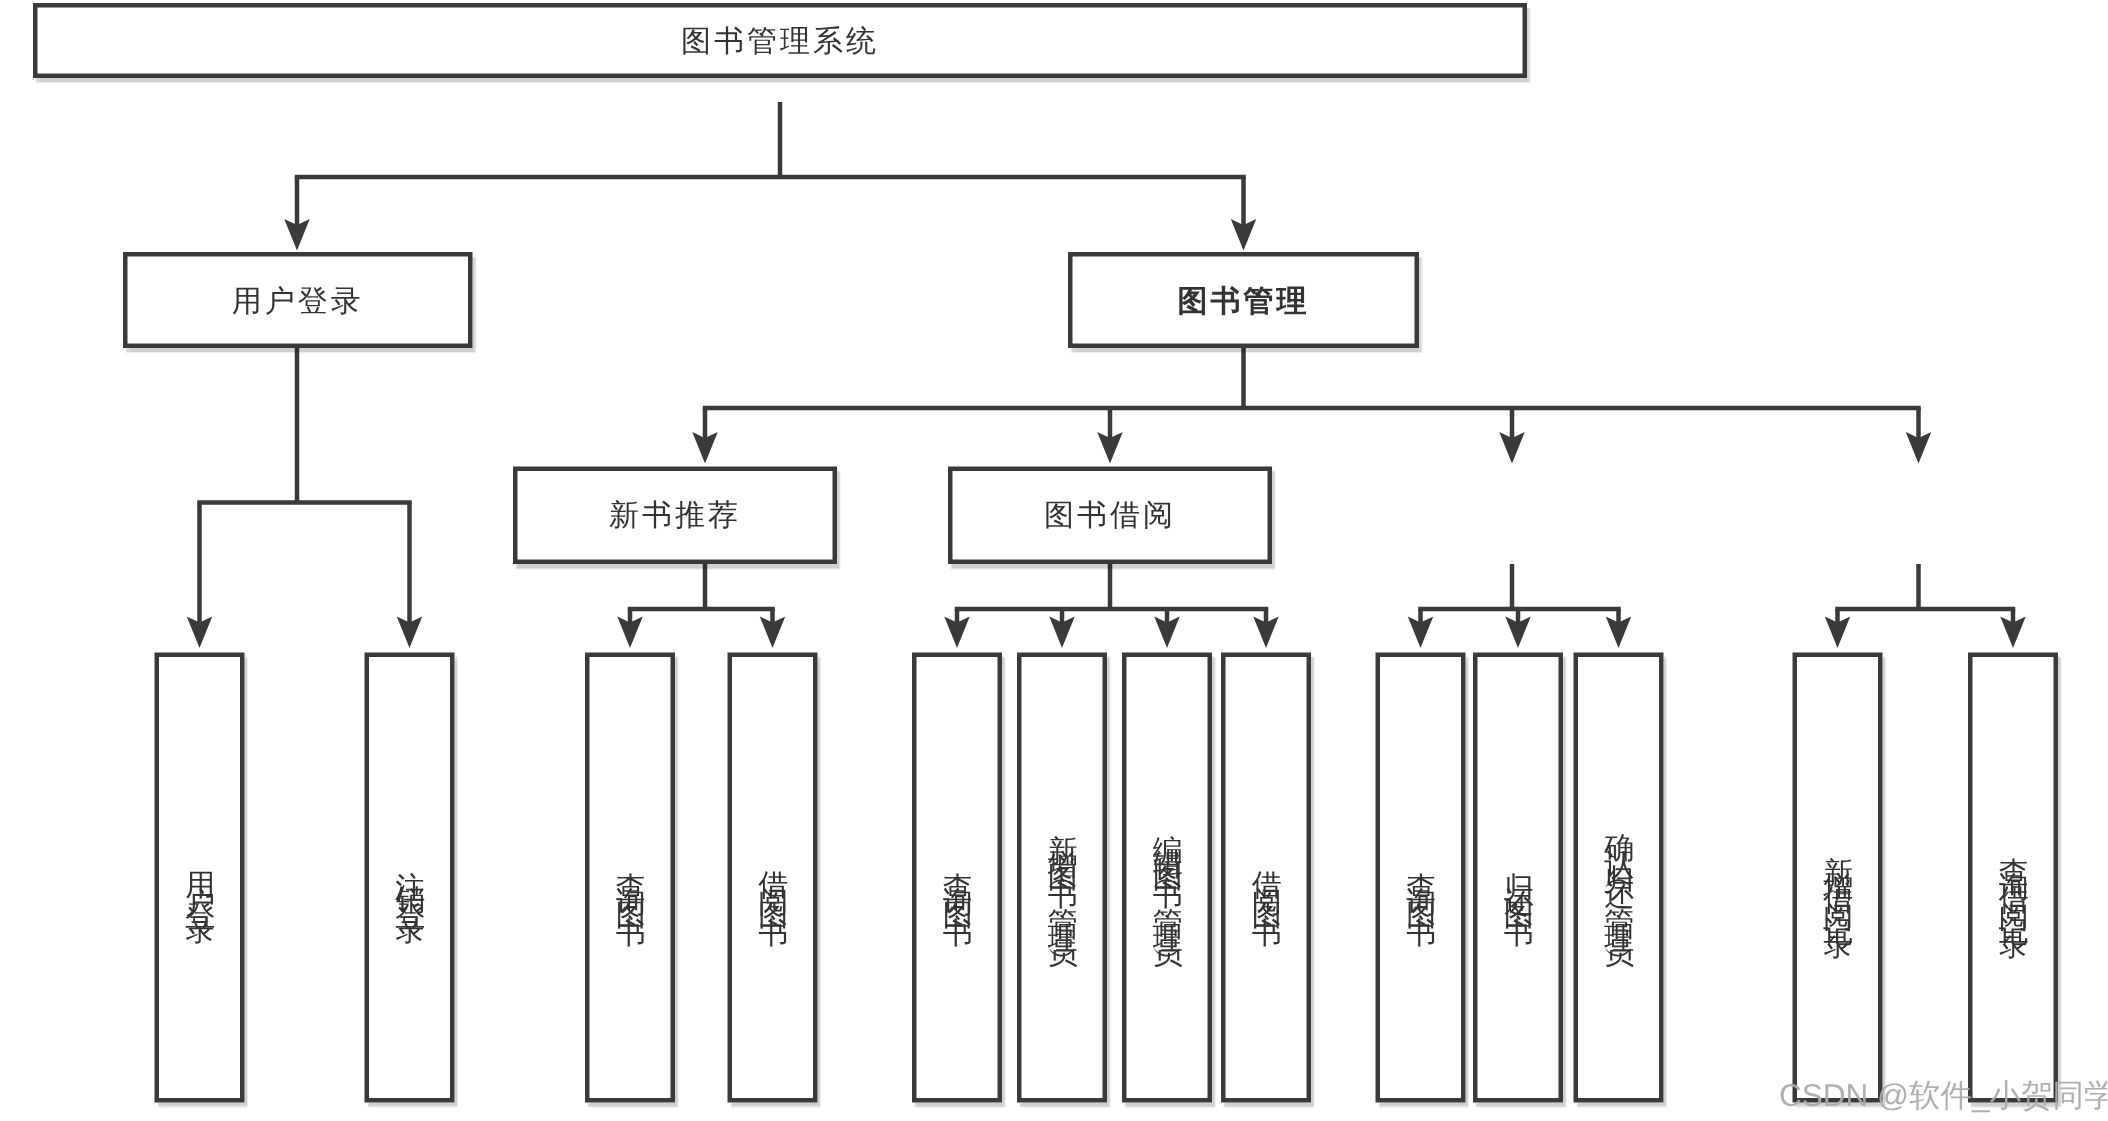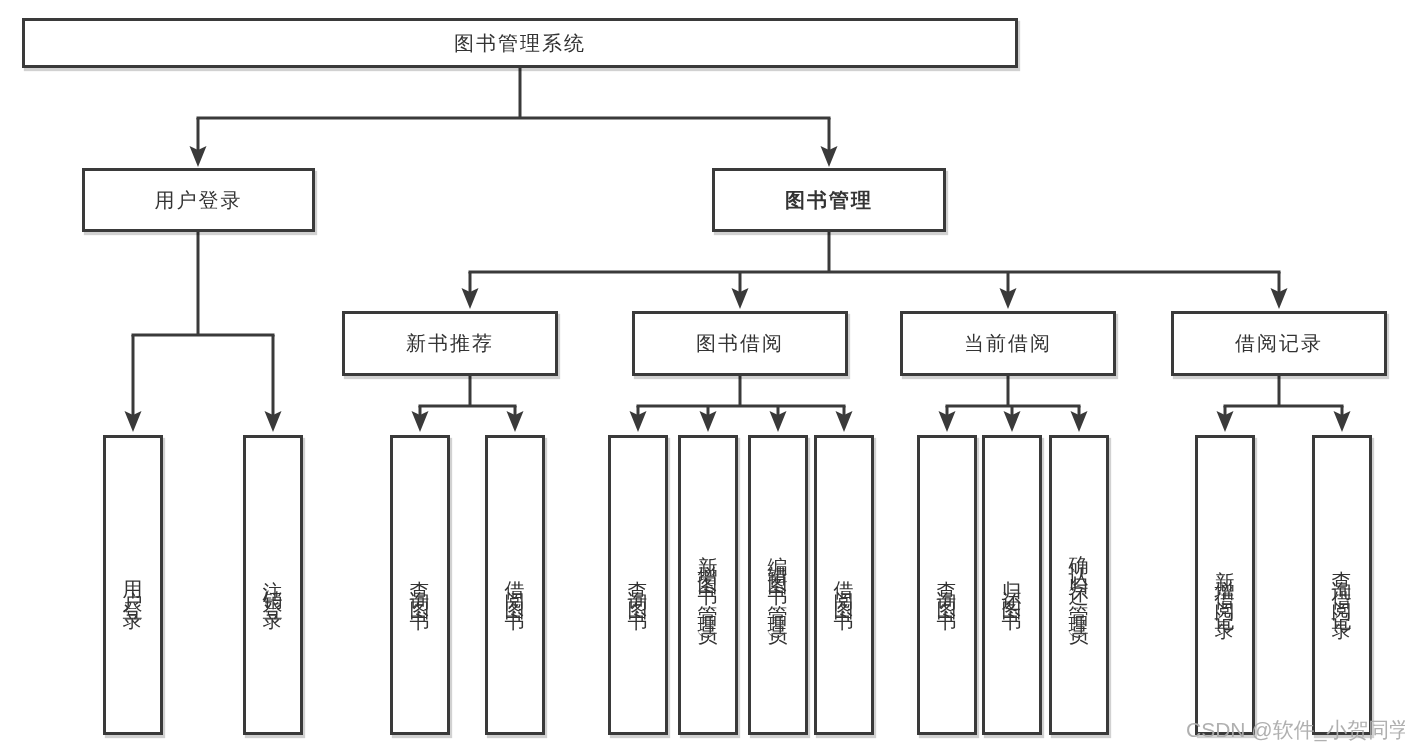--- a/index.html
+++ b/index.html
@@ -8,21 +8,21 @@
     font-family:"Liberation Sans","DejaVu Sans",sans-serif; color:#333333;
     overflow:hidden;
   }
   .wires { position:absolute; left:0; top:0; }
   .box {
     position:absolute; box-sizing:border-box; background:#ffffff;
     border:3px solid #3a3a3a; display:flex; align-items:center; justify-content:center;
     box-shadow:2px 3px 1px rgba(0,0,0,0.18); z-index:2;
   }
   .hnode { font-size:20px; letter-spacing:2px; }
-  .root  { left:22px;  top:18px;  width:996px; height:50px; }
+  .root  { left:22px;  top:2px;  width:996px; height:50px; }
   .l2a   { left:82px;  top:168px; width:233px; height:64px; }
   .l2b   { left:712px; top:168px; width:234px; height:64px;font-weight:bold; }
   .l3    { top:311px; height:65px; width:216px; }
   .g0 { left:342px; } .g1 { left:632px; } .g2 { left:900px; } .g3 { left:1171px; }
   .vnode {
     top:435px; height:300px; width:60px;
     writing-mode:vertical-rl; text-orientation:mixed;
     font-size:20px; letter-spacing:10px; line-height:1;
   }
   .x1{left:103px}.x2{left:243px}.x3{left:390px}.x4{left:485px}.x5{left:608px}
@@ -104,22 +104,20 @@
     </g>
   </svg>
 
   <div class="box root hnode">图书管理系统</div>
 
   <div class="box l2a hnode">用户登录</div>
   <div class="box l2b hnode">图书管理</div>
 
   <div class="box l3 g0 hnode">新书推荐</div>
   <div class="box l3 g1 hnode">图书借阅</div>
-  <div class="box l3 g2 hnode">当前借阅</div>
-  <div class="box l3 g3 hnode">借阅记录</div>
 
   <div class="box vnode x1">用户登录</div>
   <div class="box vnode x2">注销登录</div>
 
   <div class="box vnode x3">查询图书</div>
   <div class="box vnode x4">借阅图书</div>
 
   <div class="box vnode x5">查询图书</div>
   <div class="box vnode x6">新增图书（管理员）</div>
   <div class="box vnode x7">编辑图书（管理员）</div>

